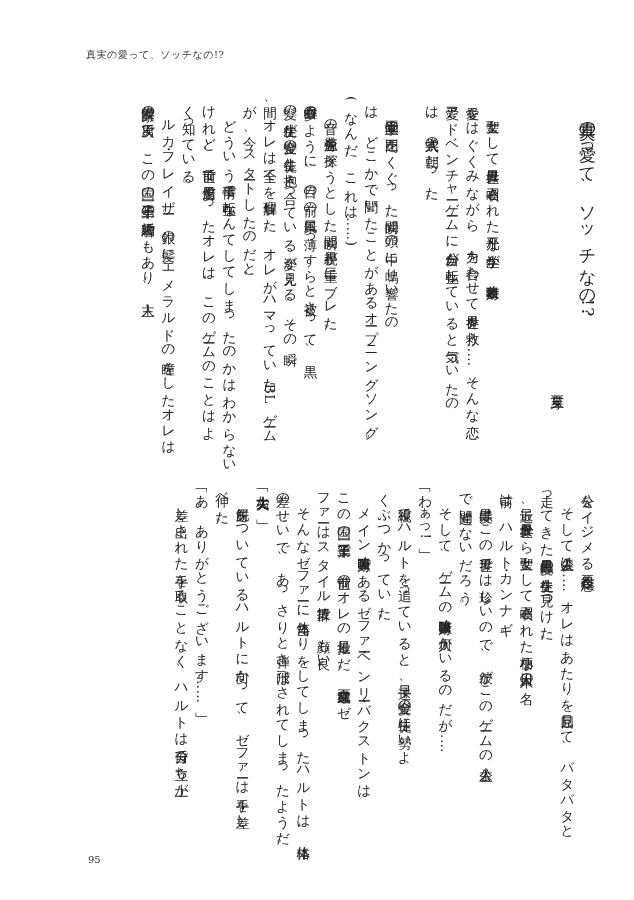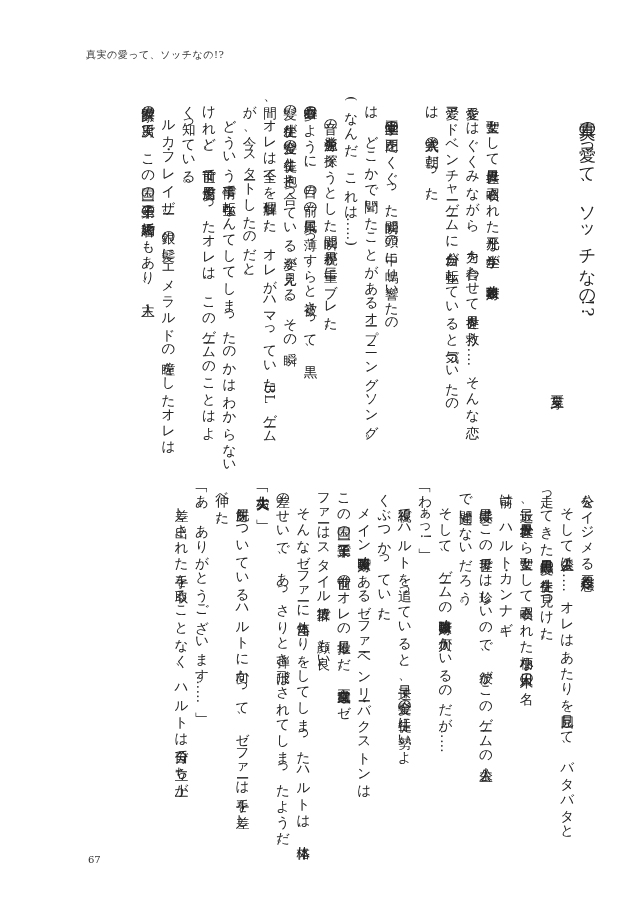--- a/index.html
+++ b/index.html
@@ -64,13 +64,13 @@
   <span class="col">ファーはスタイル抜群で、顔も良い。</span>
   <span class="col indent">そんなゼファーに体当たりをしてしまったハルトは、体格</span>
   <span class="col">差のせいで、あっさりと弾き飛ばされてしまったようだ。</span>
   <span class="col">「大丈夫か?」</span>
   <span class="col indent">尻餅をついているハルトに向かって、ゼファーは手を差し</span>
   <span class="col">伸べた。</span>
   <span class="col">「あ、ありがとうございます……」</span>
   <span class="col indent">差し出された手を取ることなく、ハルトは自分で立ち上が</span>
 </div>
 
-<div class="page-num">67</div>
+<div class="page-num">95</div>
 
 </body></html>

